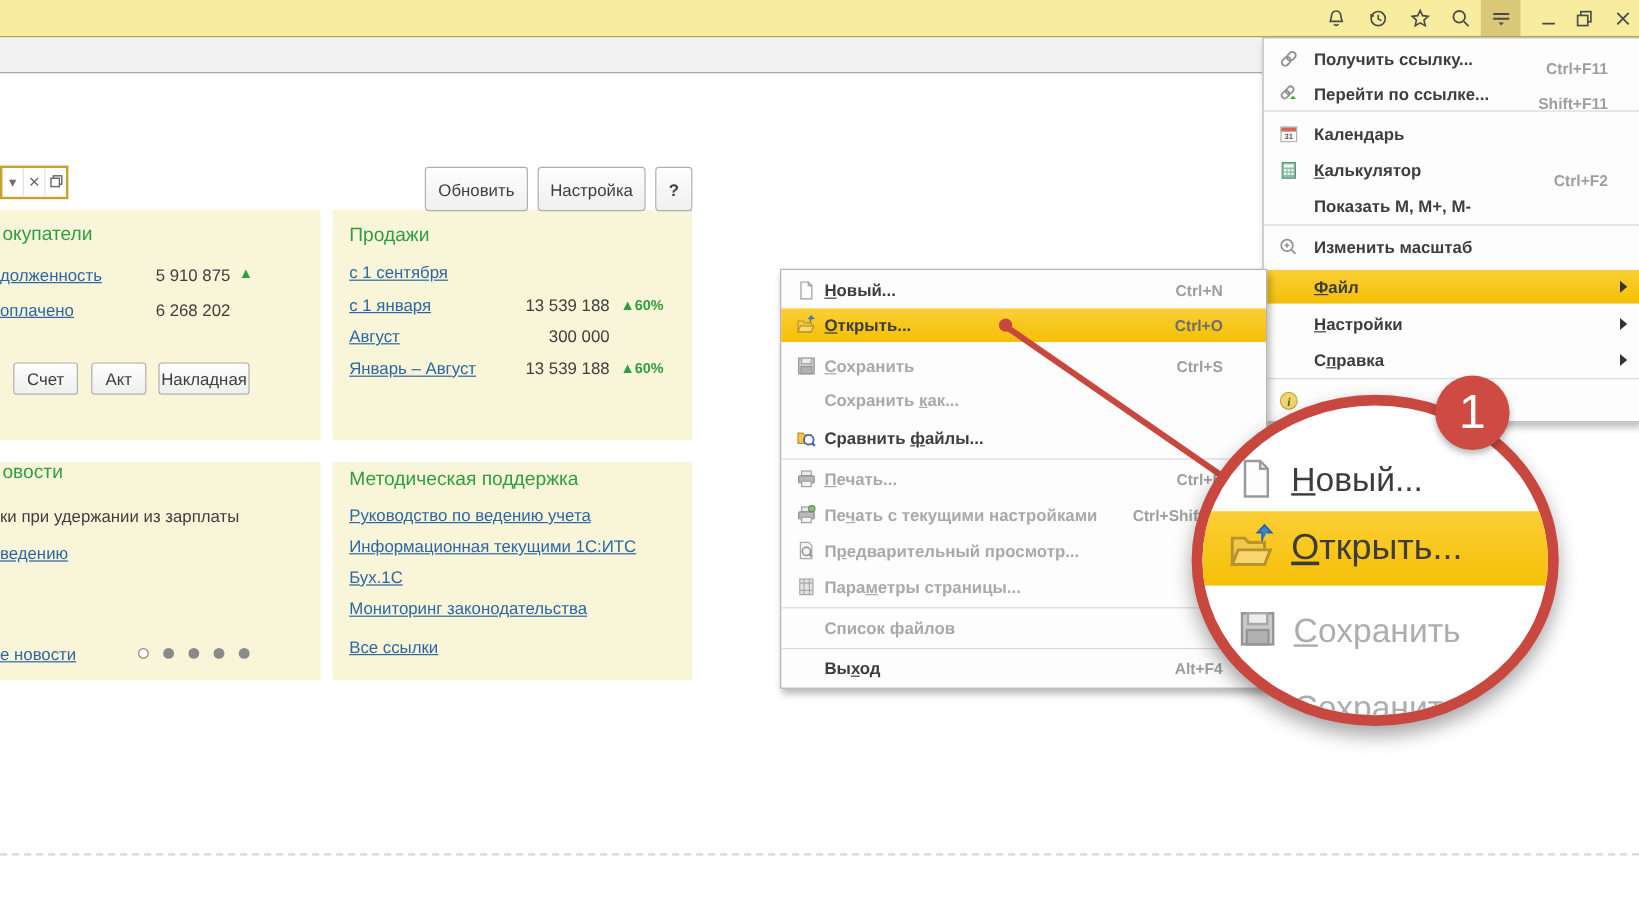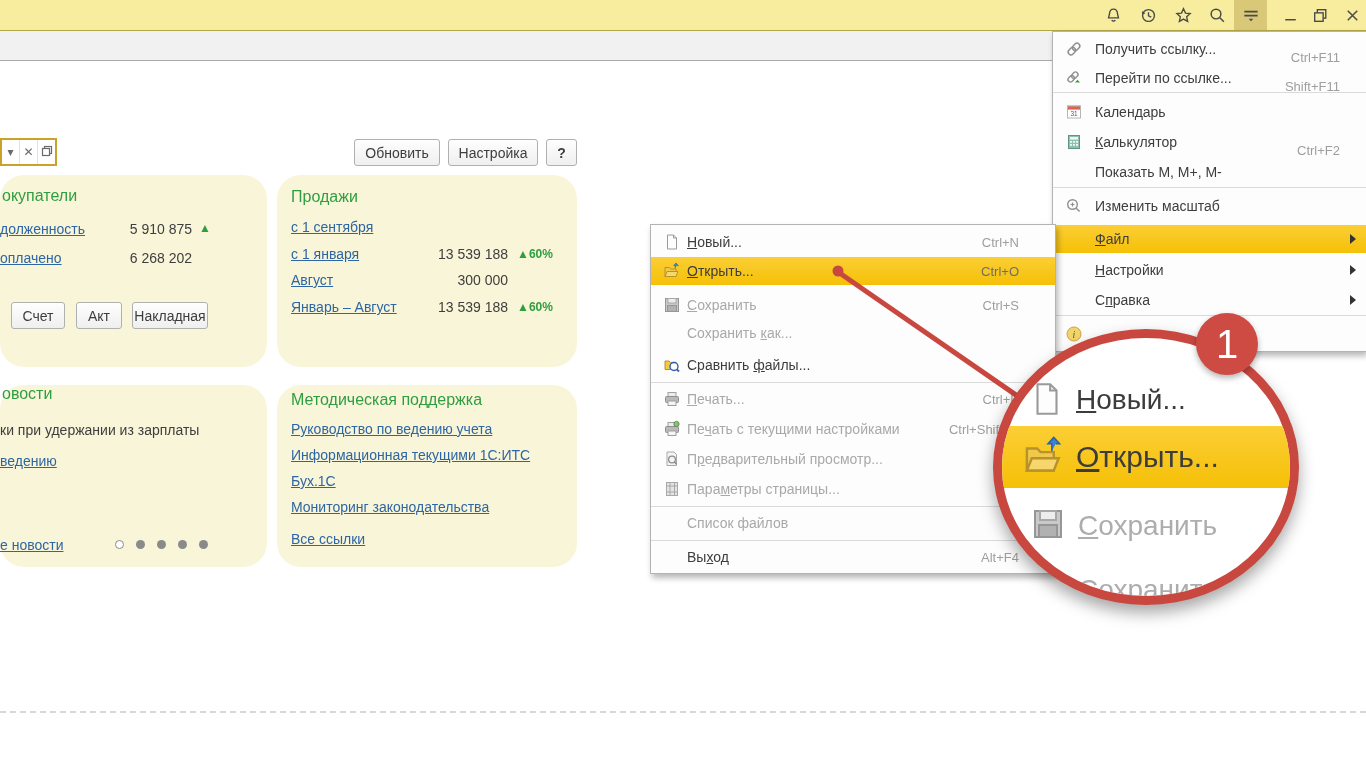--- a/index.html
+++ b/index.html
@@ -20,45 +20,45 @@
     background:#f1f1f1; border-bottom:1px solid #a9a9a9; z-index:1; }
 
   
   .minibar { position:absolute; left:0; top:138px; width:57px; height:28px;
     background:#fff; border:2px solid #c9a227; display:flex; z-index:2; }
   .minibar .cell { flex:1; display:flex; align-items:center; justify-content:center;
     border-right:1px solid #e2e2e2; color:#6a6a6a; font-size:12px; }
   .minibar .cell:last-child { border-right:none; }
 
   
-  .btn { position:absolute; height:27px; background:linear-gradient(#fefefe,#efefef);
+  .btn { position:absolute; height:37px; background:linear-gradient(#fefefe,#efefef);
     border:1px solid #b0b0b0; border-radius:3px; font-size:14px; color:#3d3d3d;
     display:flex; align-items:center; justify-content:center; z-index:2; }
 
   
-  .panel { position:absolute; background:#f9f5d9; z-index:1;border-radius:24px; }
+  .panel { position:absolute; background:#f9f5d9; z-index:1; }
   .ptitle { position:absolute; font-size:16px; color:#2f9e41; white-space:nowrap; }
   .plink { position:absolute; font-size:14px; color:#2d66a2; text-decoration:underline;
     white-space:nowrap; cursor:pointer; }
   .pval { position:absolute; font-size:14px; color:#3e3e3e; text-align:right; white-space:nowrap; }
   .ptext { position:absolute; font-size:14px; color:#3e3e3e; white-space:nowrap; }
   .delta { position:absolute; font-size:12px; font-weight:bold; color:#2f9e41; white-space:nowrap; }
   .pbtn { position:absolute; height:27px; background:linear-gradient(#fefefe,#efefef);
     border:1px solid #b0b0b0; border-radius:3px; font-size:14px; color:#3d3d3d;
     display:flex; align-items:center; justify-content:center; }
   .dots { position:absolute; display:flex; gap:12px; align-items:center; }
   .dot { width:9px; height:9px; border-radius:50%; background:#8a8a8a; }
   .dot.hollow { background:#fff; border:1.5px solid #8a8a8a; }
 
   .dashline { position:absolute; left:0; top:711px; width:1366px;
     border-top:2px dashed #d8d8d8; z-index:1; }
 
   
   .menu { position:absolute; background:#fdfdfd; border:1px solid #b3b3b3;
-    box-shadow:2px 4px 6px rgba(0,0,0,.28); }
+    box-shadow:2px 4px 6px rgba(0,0,0,.28);font-weight:bold; }
   .mi { position:absolute; left:0; right:0; height:30px; display:flex; align-items:center; }
   .mi .ico { position:absolute; left:12px; width:18px; height:18px; }
   .mi .lbl { margin-left:42px; font-size:14px; color:#3d3d3d; white-space:nowrap; }
   .mi .sc { margin-left:auto; font-size:13px; color:#9e9e9e; white-space:nowrap; }
   .mi.dis .lbl { color:#a9a9a9; }
   .mi.hl { background:linear-gradient(#fbce35,#f5c007); }
   .sep { position:absolute; left:0; right:0; height:1px; background:#dadada; }
   .subarrow { position:absolute; right:10px; top:50%; margin-top:-5px; width:0; height:0;
     border-left:6px solid #333; border-top:5px solid transparent; border-bottom:5px solid transparent; }
   #mainmenu { left:1052px; top:31px; width:314px; height:321px; z-index:30; border-right:none; }

